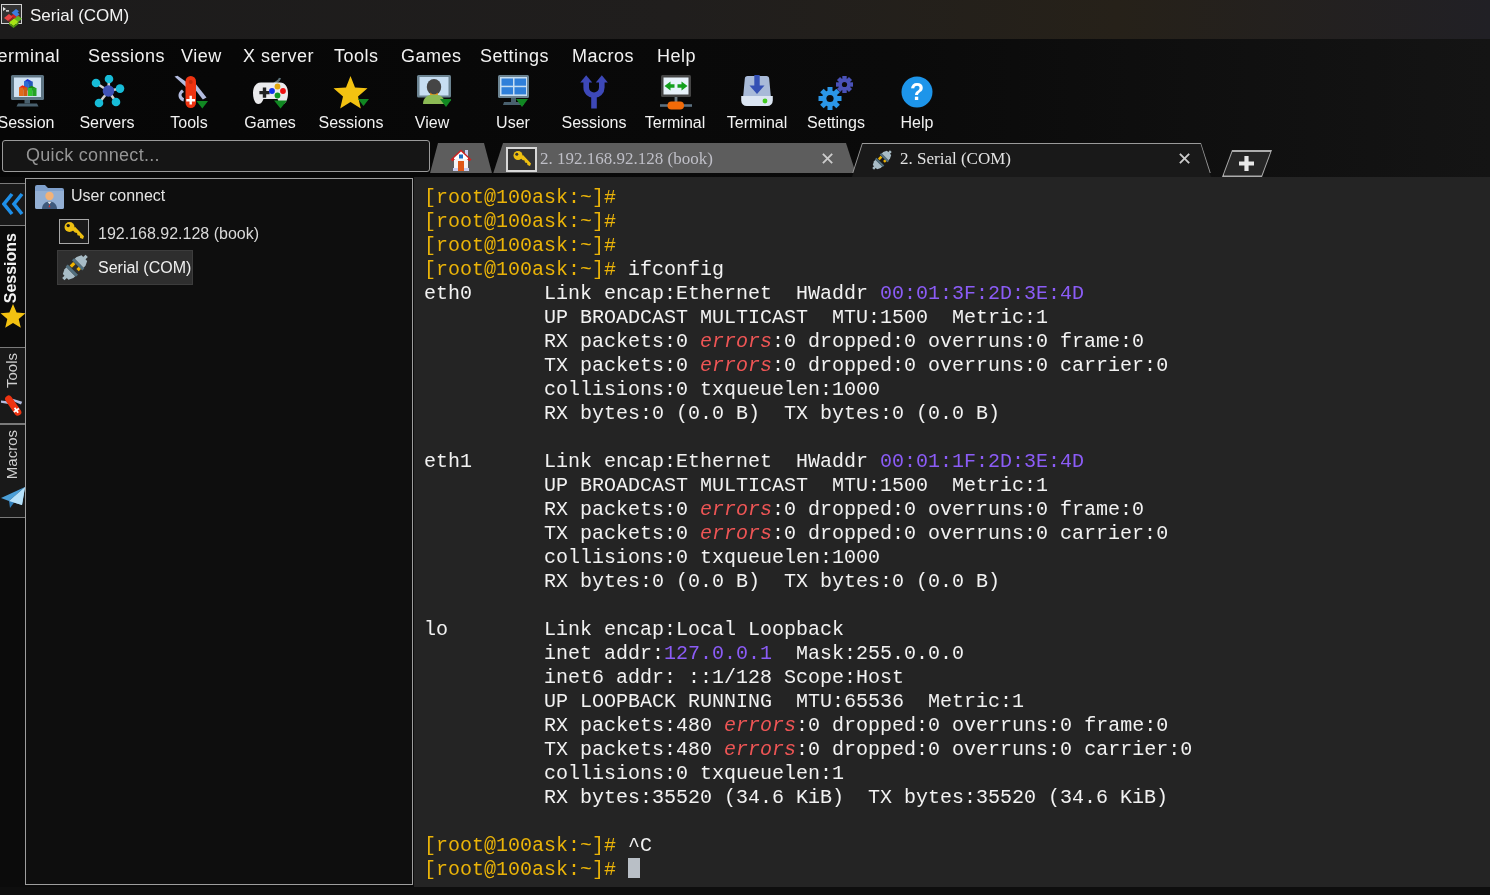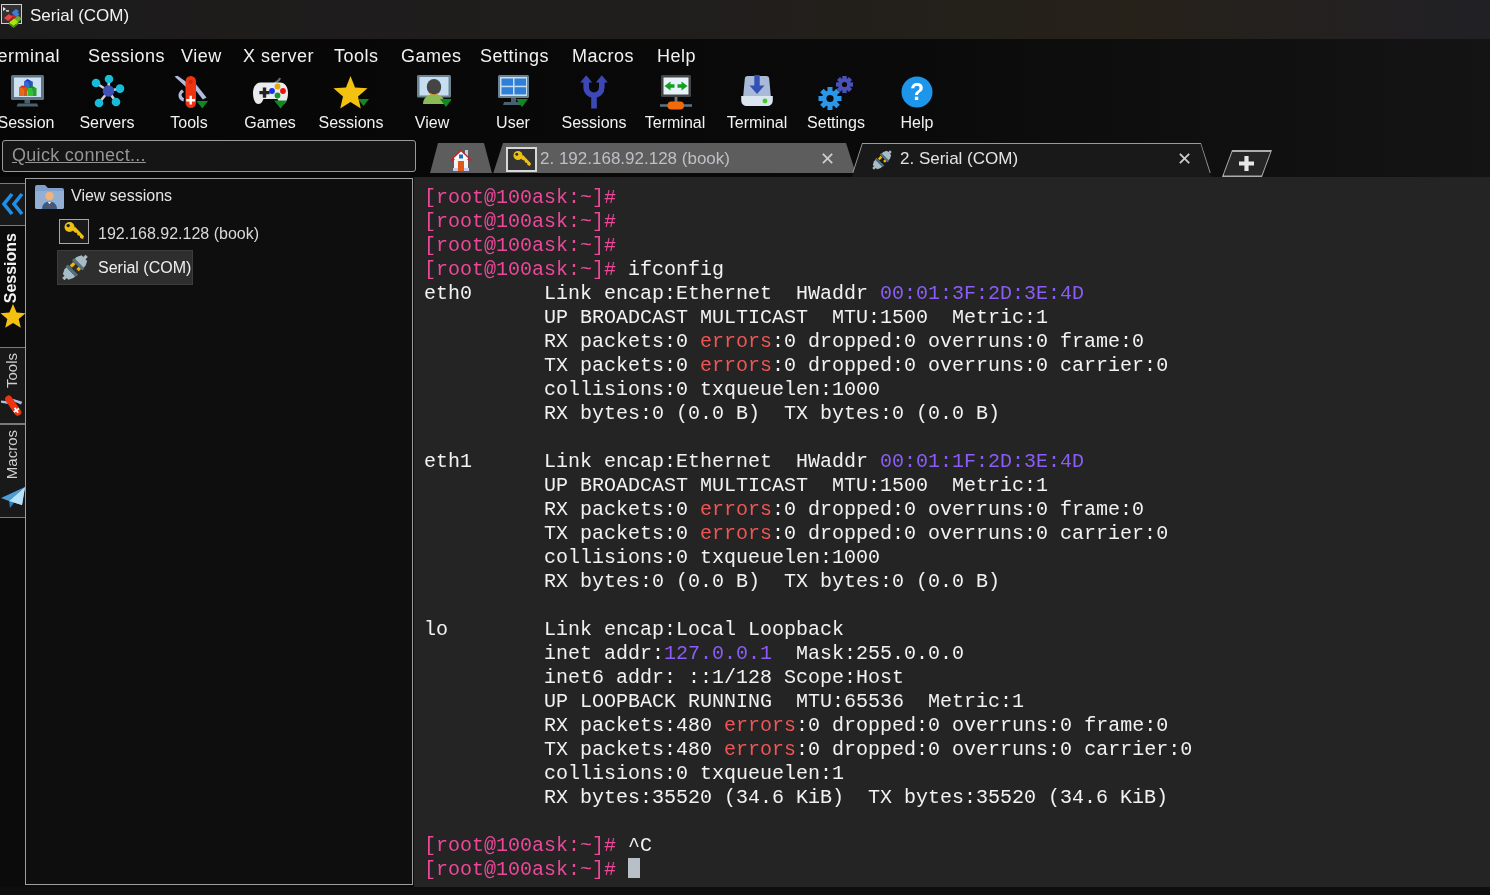--- a/index.html
+++ b/index.html
@@ -6,28 +6,28 @@
 .abs{position:absolute;}
 #titlebar{left:0;top:0;width:1490px;height:39px;background:linear-gradient(90deg,#1c1b1b 0%,#201e1d 45%,#262119 75%,#212025 100%);}
 #title{left:30px;top:6px;font-size:17px;color:#f2f2f2;}
 #menubar{left:0;top:39px;width:1490px;height:33px;background:linear-gradient(90deg,#060606 0%,#0a0a0a 60%,#141414 100%);}
 .mi{position:absolute;top:7px;font-size:18px;letter-spacing:0.5px;color:#f2f2f2;white-space:nowrap;}
 #toolbar{left:0;top:72px;width:1490px;height:65px;background:linear-gradient(90deg,#060606 0%,#0a0a0a 60%,#141414 100%);}
 .ti{position:absolute;top:3px;width:90px;text-align:center;}
 .ti svg{display:block;margin:0 auto;}
 .ti .lb{font-size:16px;color:#f2f2f2;margin-top:1px;}
 #qrow{left:0;top:137px;width:1490px;height:40px;background:linear-gradient(90deg,#060606 0%,#0a0a0a 60%,#141414 100%);}
-#qc{left:2px;top:3px;width:403px;height:30px;background:#151515;border:1px solid #9a9a9a;border-radius:3px;color:#959595;font-size:18px;letter-spacing:0.3px;line-height:29px;padding-left:9px;text-decoration:underline;}
-.tab{position:absolute;top:6px;height:30px;}
+#qc{left:2px;top:3px;width:403px;height:30px;background:#151515;border:1px solid #9a9a9a;border-radius:3px;color:#959595;font-size:18px;letter-spacing:0.3px;line-height:29px;padding-left:23px;}
+.tab{position:absolute;top:6px;height:30px;font-family:Liberation Serif, serif;}
 #main{left:0;top:177px;width:1490px;height:718px;background:#0b0b0b;}
 #panel{left:25px;top:1px;width:386px;height:705px;background:#0e0e0e;border:1px solid #9e9e9e;}
 #term{left:414px;top:0px;width:1076px;height:710px;background:#242424;}
 #bstrip{left:0;top:710px;width:1490px;height:8px;background:#0e0e0e;}
 pre{position:absolute;left:10px;top:9px;margin:0;font-family:"Liberation Mono",monospace;font-size:20px;line-height:24px;color:#f2f2f2;}
-.g{color:#ec4899;} .r{color:#ee5555;} .m{color:#8b5cf6;}
+.g{color:#eab308;} .r{color:#ee5555;font-style:italic;} .m{color:#8b5cf6;}
 #cursor{display:inline-block;width:12px;height:20px;background:#b9bfc6;vertical-align:-3px;}
 .vt{writing-mode:vertical-rl;transform:rotate(180deg);white-space:nowrap;}
 .sbox{position:absolute;left:0;width:25px;background:#191919;border:1px solid #7a7a7a;border-left:none;}
 .trow{position:absolute;font-size:16px;color:#e4e4e4;white-space:nowrap;}
 </style></head>
 <body>
 <div class="abs" id="titlebar"></div>
 <svg class="abs" style="left:1px;top:3px" width="24" height="30" viewBox="0 0 24 30">
 <rect x="0.5" y="1.5" width="20" height="19" fill="#333232" stroke="#cfcfcf"></rect>
 <path d="M2,4 l3,2 -3,2 z" fill="#e8e8e8"></path>
@@ -293,21 +293,21 @@
     </div>
 <div class="abs" id="panel">
 <svg style="position:absolute;left:8px;top:5px" width="31" height="26" viewBox="0 0 31 26">
 <path d="M1,3 a2,2 0 0 1 2,-2 h8 l3,3 h14 a2,2 0 0 1 2,2 v17 a2,2 0 0 1 -2,2 h-25 a2,2 0 0 1 -2,-2 z" fill="#7fa0cc"></path>
 <path d="M1,7 h29 v16 a2,2 0 0 1 -2,2 h-25 a2,2 0 0 1 -2,-2 z" fill="#93afd4"></path>
 <circle cx="15.5" cy="12" r="4.2" fill="#f2b279"></circle>
 <path d="M8,25 c0,-5 3.5,-7.5 7.5,-7.5 c4,0 7.5,2.5 7.5,7.5 z" fill="#3f5a7d"></path>
 <path d="M13.5,17.8 l2,2.5 2,-2.5 z" fill="#e8e8e8"></path>
         <path d="M15.5,20.3 l-1,3 h2 z" fill="#cc3333"></path>
 </svg>
-<span class="trow" style="left:45px;top:8px">View sessions</span>
+<span class="trow" style="left:45px;top:8px">User connect</span>
 <div style="position:absolute;left:33px;top:40px;width:28px;height:23px;background:#1a1a1a;border:1px solid #a8a8a8">
 <svg style="position:absolute;left:3px;top:1px" width="22" height="21" viewBox="0 0 22 21">
 <circle cx="6.5" cy="6" r="5" fill="#eec011"></circle>
           <circle cx="5.2" cy="4.6" r="1.7" fill="#1a1a1a"></circle>
 <path d="M9,8.5 l3,-2.8 9,9.5 -1,2.8 -2.8,-1 -0.5,-2.2 -2.2,-0.5 -0.5,-2.2 -2.2,-0.5 z" fill="#eec011"></path>
 </svg>
       </div>
 <span class="trow" style="left:72px;top:46px;color:#d9d9d9">192.168.92.128 (book)</span>
 <div style="position:absolute;left:31px;top:71px;width:134px;height:33px;background:#2e2e2e;border:1px solid #3c3c3c"></div>
 <svg style="position:absolute;left:32px;top:72px" width="34" height="33" viewBox="0 0 34 33">

